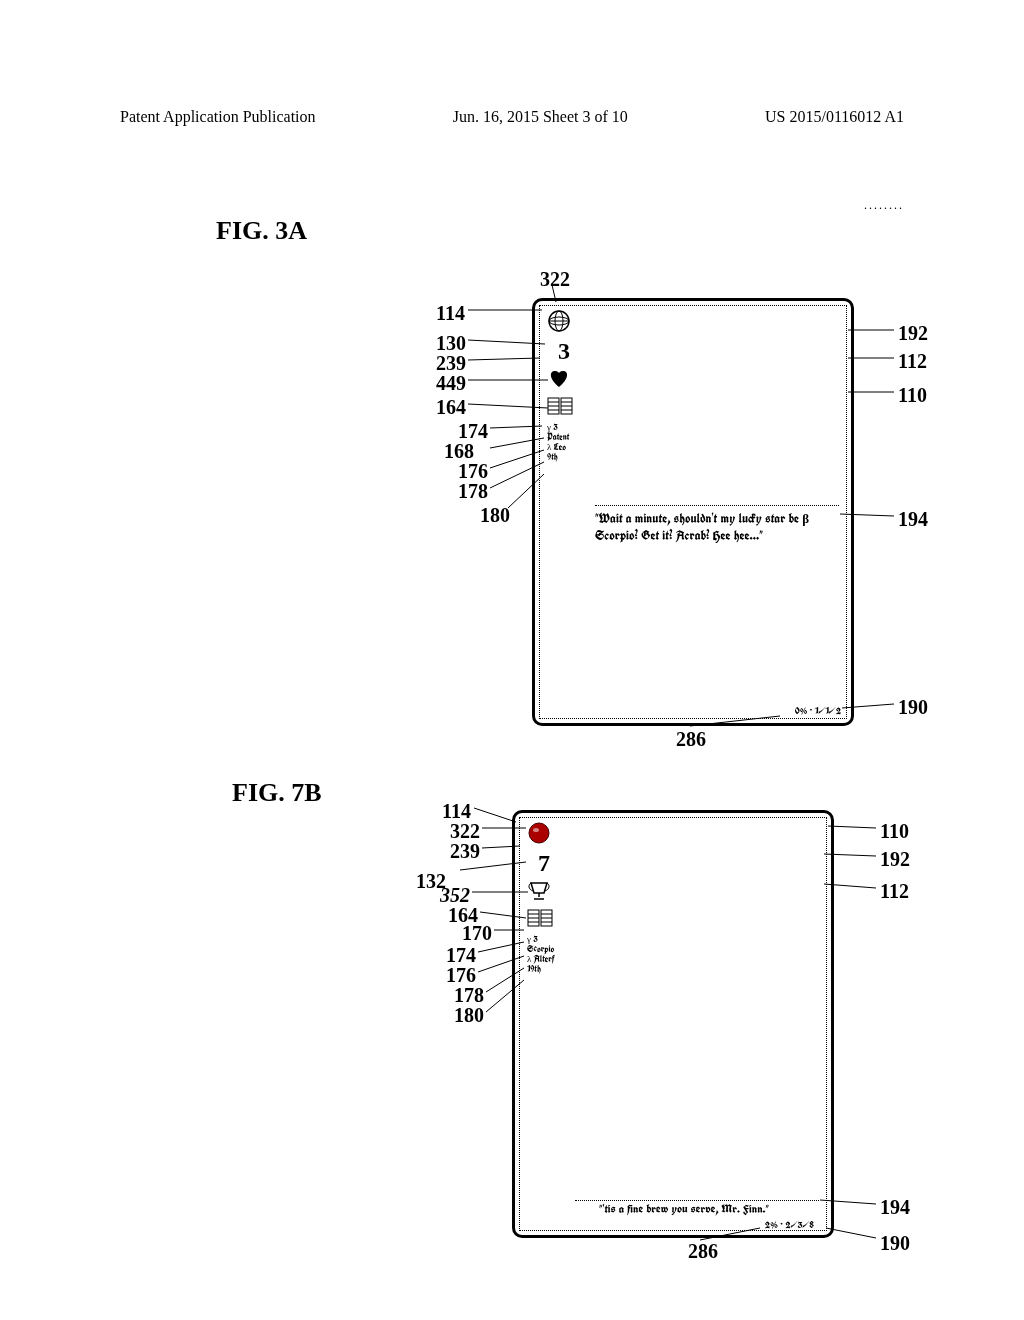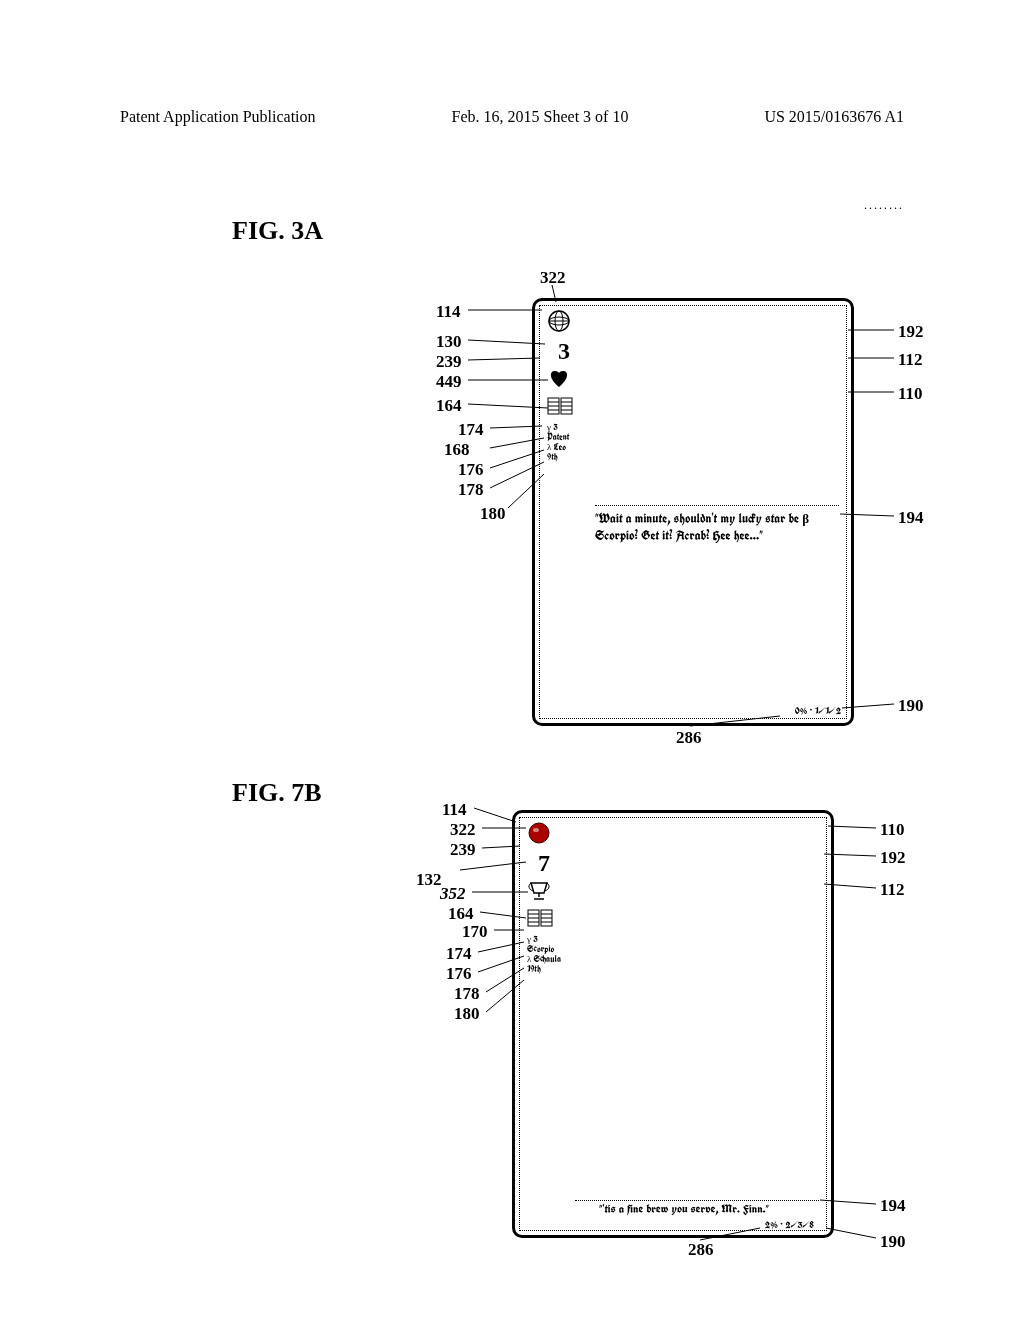--- a/index.html
+++ b/index.html
@@ -31,21 +31,21 @@
     border: 1px dotted #000;
   }
   .fig-label {
     position: absolute;
     font-weight: bold;
     font-size: 26px;
     font-family: "Times New Roman", serif;
   }
   .ref-label {
     position: absolute;
-    font-size: 17px;
+    font-size: 20px;
     font-weight: bold;
     font-family: "Times New Roman", serif;
   }
   .sidebar-text {
     font-family: "UnifrakturCook", "Old English Text MT", serif;
     font-size: 9px;
     line-height: 1.1;
   }
   .quote-text {
     font-family: "UnifrakturCook", "Old English Text MT", serif;
@@ -62,27 +62,27 @@
     position: absolute;
     font-size: 12px;
     letter-spacing: 2px;
   }
 </style>
 </head>
 <body>
 
 <div class="page-header">
   <span>Patent Application Publication</span>
-  <span>Feb. 16, 2015  Sheet 3 of 10</span>
-  <span>US 2015/0163676 A1</span>
+  <span>Jun. 16, 2015  Sheet 3 of 10</span>
+  <span>US 2015/0116012 A1</span>
 </div>
 
 <div class="dots" style="top:198px; right:120px;">........</div>
 
-<div class="fig-label" style="top:216px; left:232px;">FIG. 3A</div>
+<div class="fig-label" style="top:216px; left:216px;">FIG. 3A</div>
 
 <div class="figure-drawing" style="top:298px; left:532px; width:316px; height:422px;">
   <div class="inner-border" style="top:4px; left:4px; right:4px; bottom:4px;"></div>
 
   <div style="position:absolute; top:8px; left:12px; width:34px;">
     
     <svg width="24" height="24" viewBox="0 0 24 24">
       <circle cx="12" cy="12" r="10" fill="none" stroke="#000" stroke-width="1.5"></circle>
       <ellipse cx="12" cy="12" rx="10" ry="4" fill="none" stroke="#000" stroke-width="1"></ellipse>
       <ellipse cx="12" cy="12" rx="4" ry="10" fill="none" stroke="#000" stroke-width="1"></ellipse>
@@ -185,21 +185,21 @@
       <rect x="14" y="1" width="11" height="16" fill="none" stroke="#000"></rect>
       <line x1="1" y1="5" x2="12" y2="5" stroke="#000"></line>
         <line x1="14" y1="5" x2="25" y2="5" stroke="#000"></line>
       <line x1="1" y1="9" x2="12" y2="9" stroke="#000"></line>
         <line x1="14" y1="9" x2="25" y2="9" stroke="#000"></line>
       <line x1="1" y1="13" x2="12" y2="13" stroke="#000"></line>
         <line x1="14" y1="13" x2="25" y2="13" stroke="#000"></line>
     </svg>
     <div class="sidebar-text" style="margin-top:4px;">γ 3</div>
     <div class="sidebar-text">Scorpio</div>
-    <div class="sidebar-text">λ Schaula</div>
+    <div class="sidebar-text">λ Alterf</div>
     <div class="sidebar-text">19th</div>
   </div>
 
   <div style="position:absolute; bottom:34px; left:60px; right:12px; border-top:1px dotted #000;"></div>
   <div class="quote-text" style="position:absolute; bottom:18px; left:84px; right:12px; font-size:12px;">"'tis a fine brew you serve, Mr. Finn."</div>
 
   <div class="status-text" style="position:absolute; bottom:4px; right:17px;">2% · 2/3/8</div>
 </div>
 
 <div class="ref-label" style="top:800px; left:442px;">114</div>

